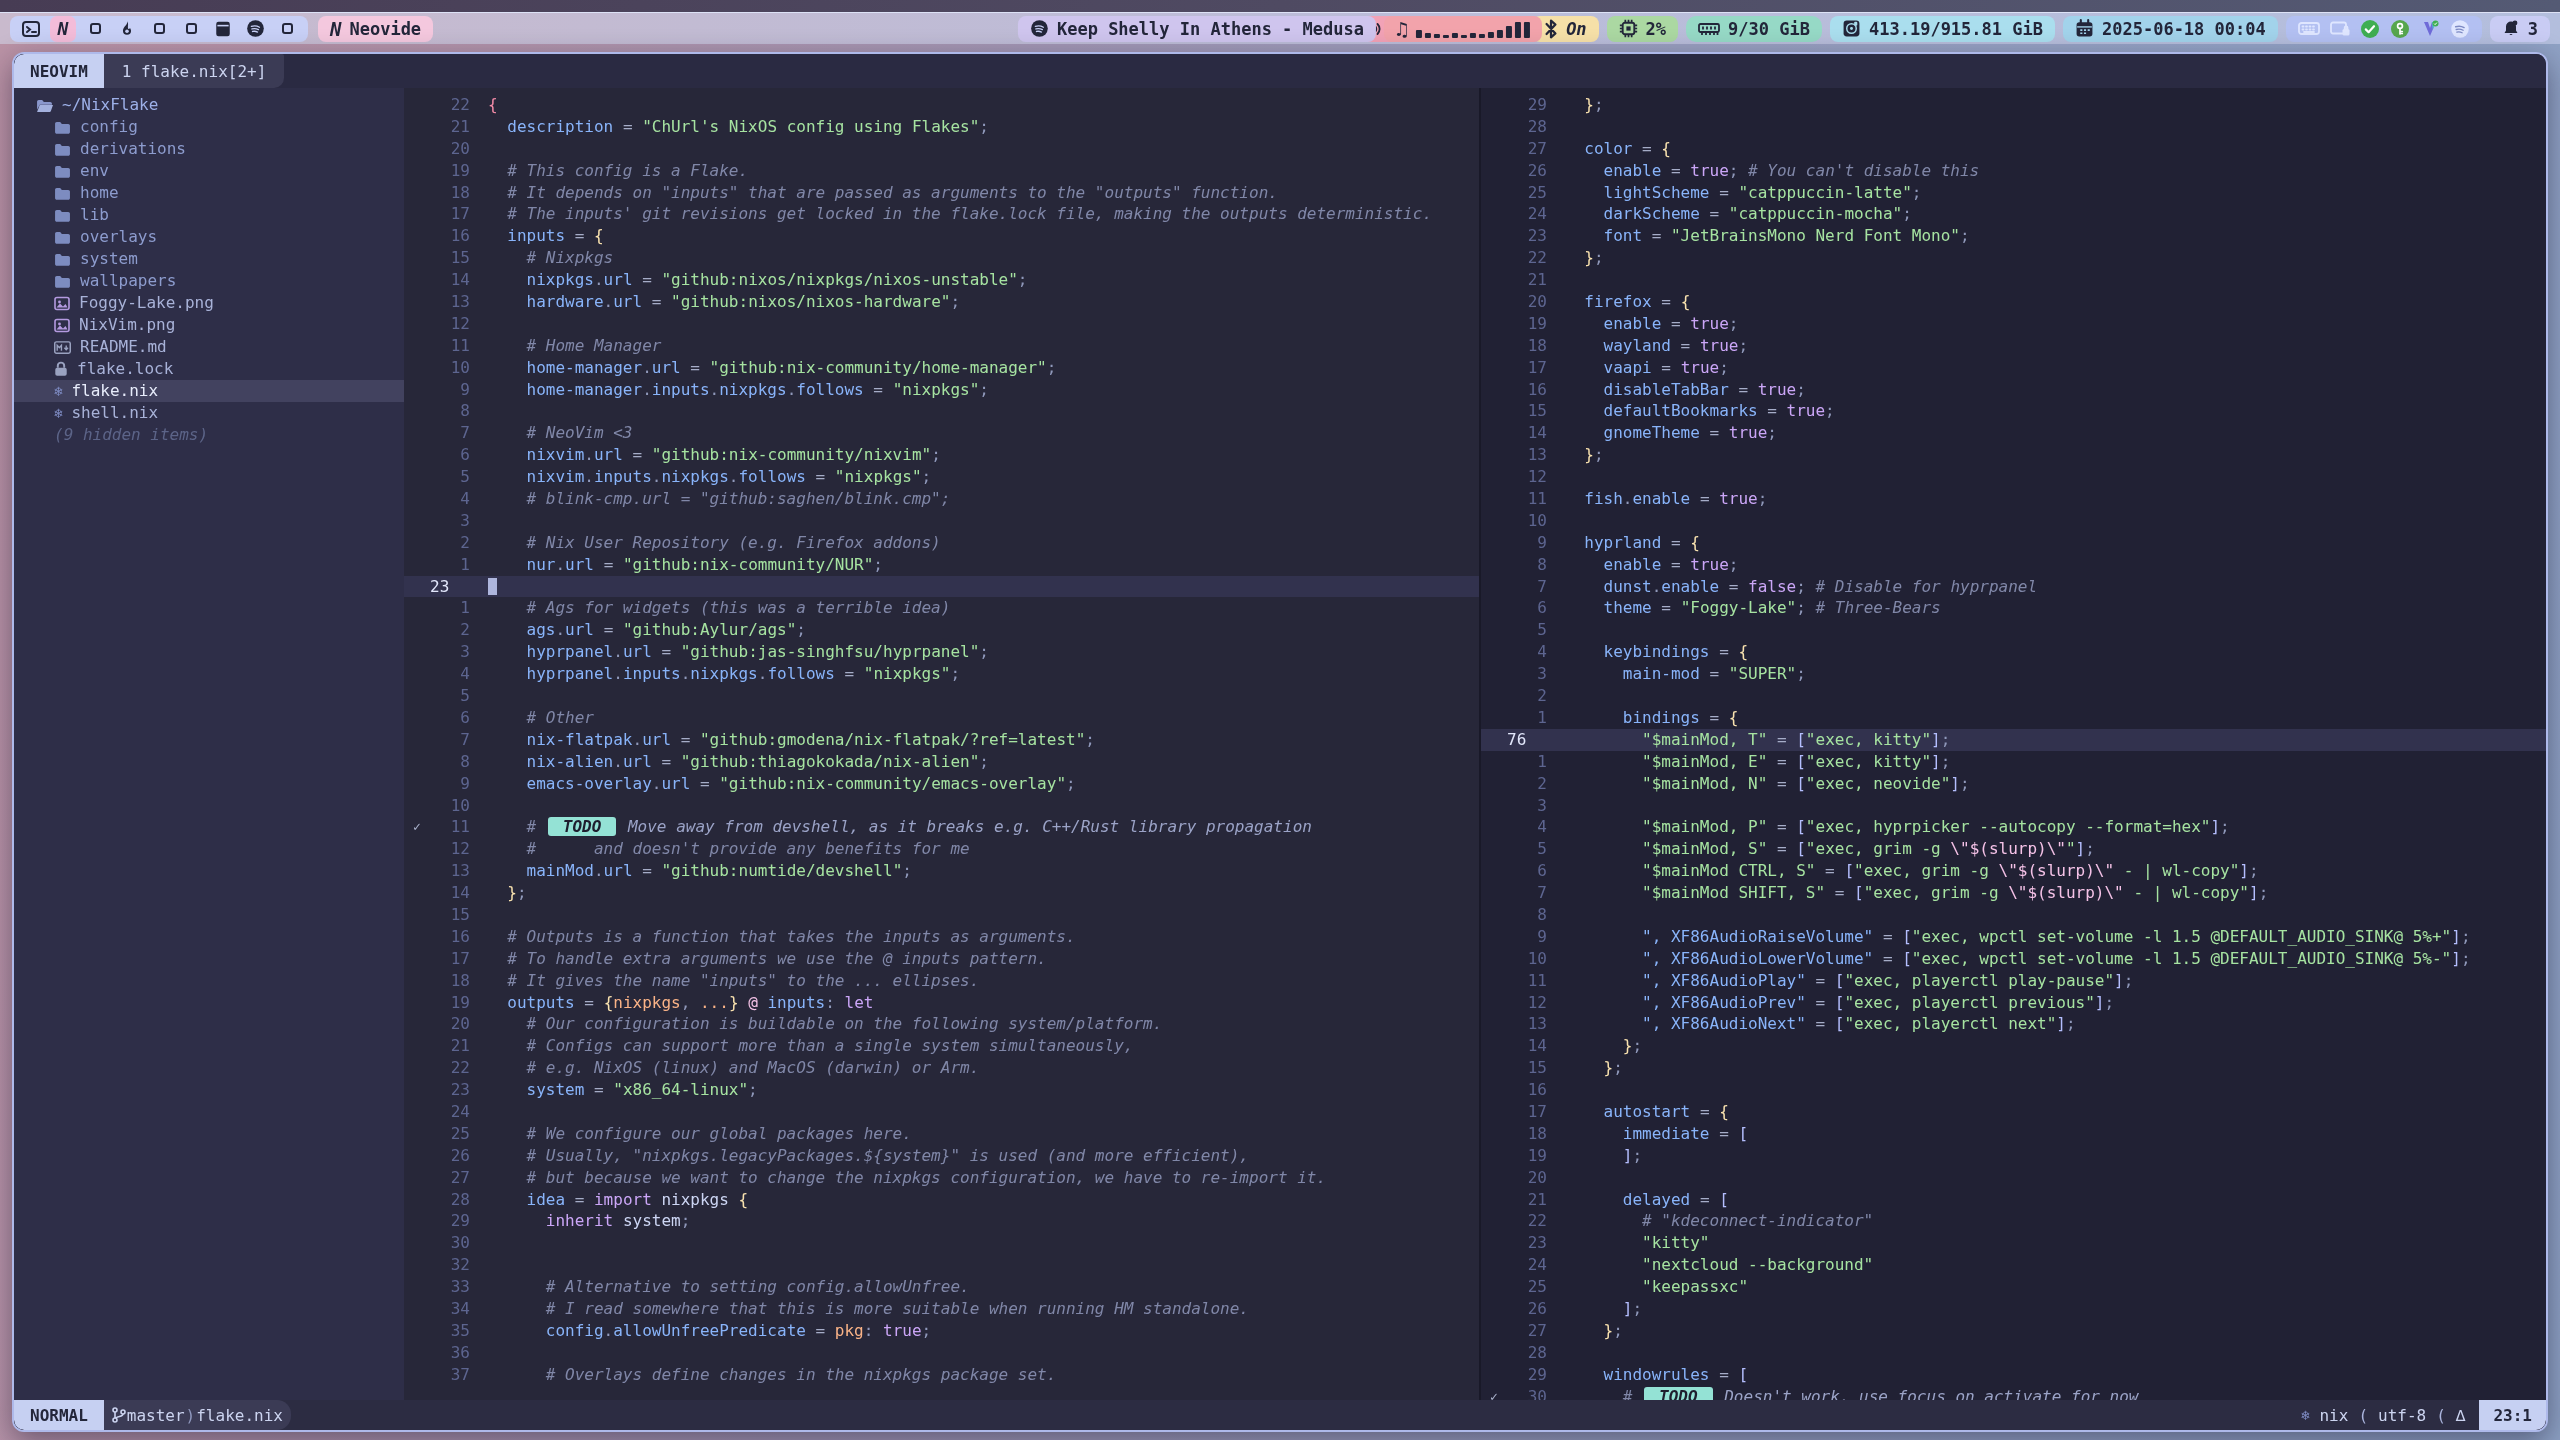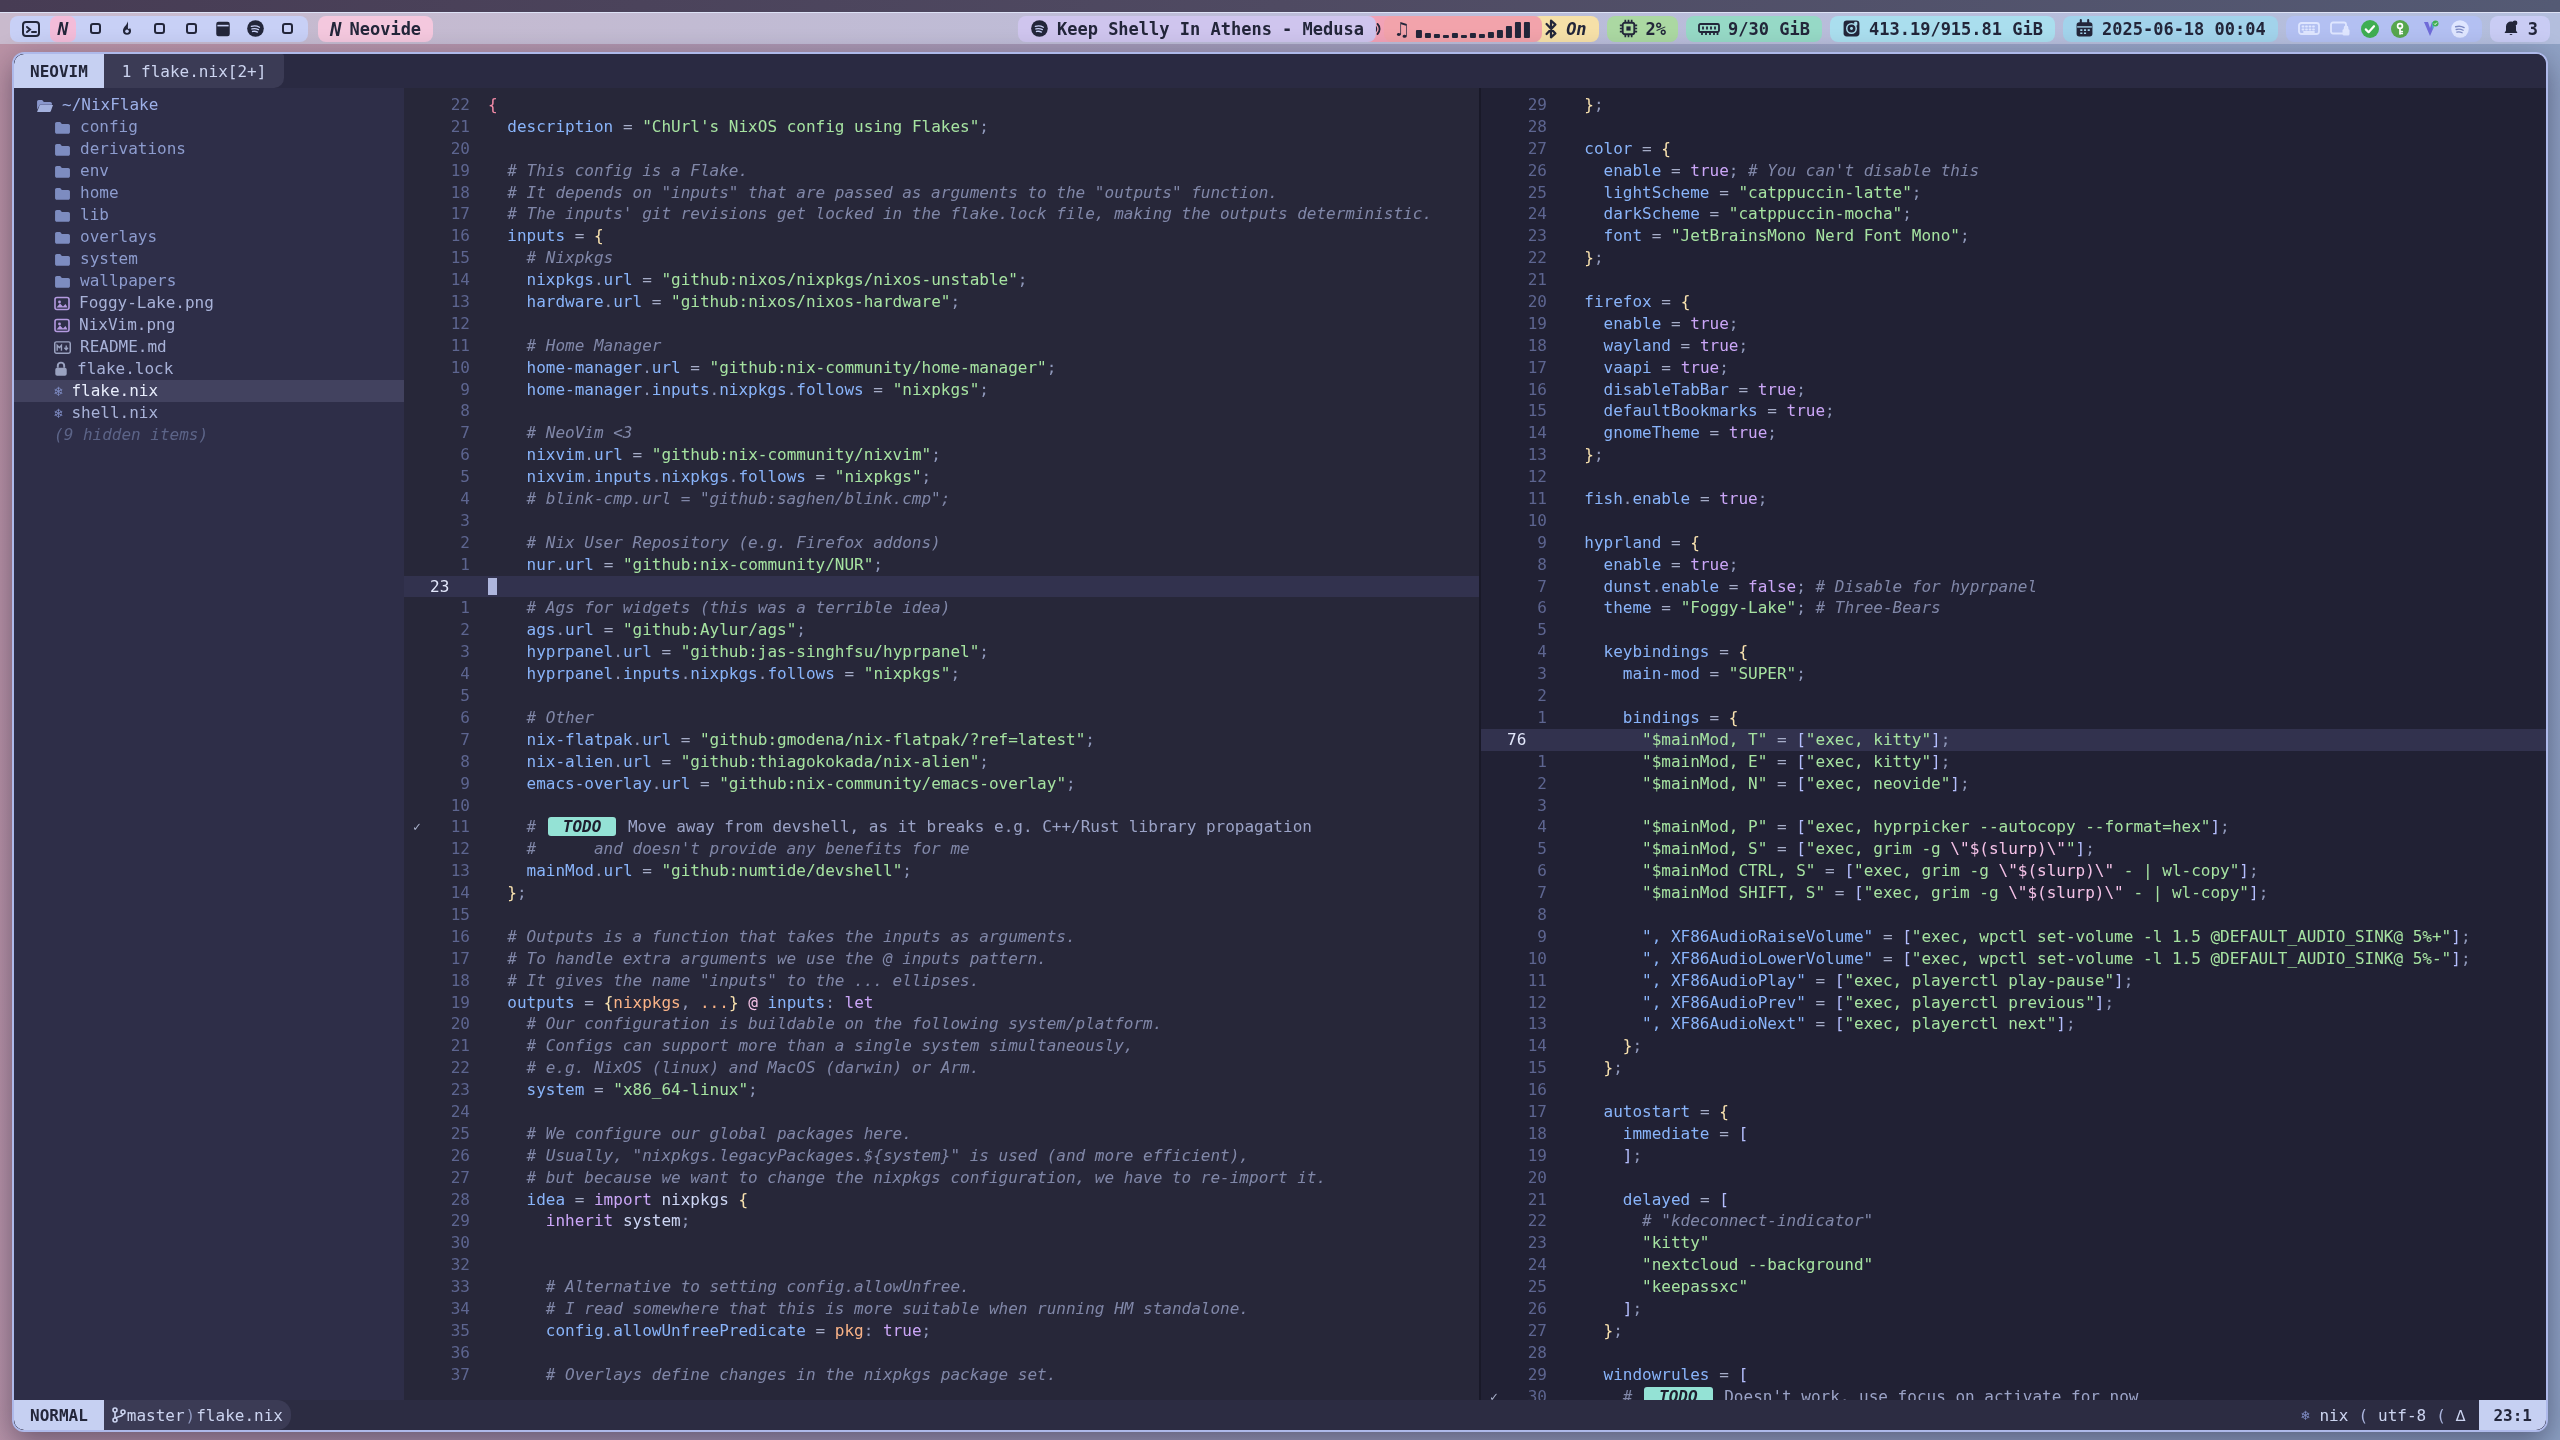--- a/index.html
+++ b/index.html
@@ -64,21 +64,21 @@
   .row.hl { background:#32324e; }
   .sign { flex:0 0 26px; text-align:center; color:#aab2cc; font-size:13px; }
   .num { flex:0 0 40px; text-align:right; color:#5d6590; }
   .num.cur { color:#e2e7fb; text-align:left; }
   .gap { flex:0 0 18px; }
   .code { flex:1; overflow:hidden; }
   .c-fg{color:#cdd6f4} .c-com{color:#8087a8;font-style:italic} .c-str{color:#a6e3a1}
   .c-blue{color:#89b4fa} .c-mauve{color:#cba6f7} .c-peach{color:#fab387}
   .c-yellow{color:#f9e2af} .c-red{color:#f38ba8} .c-lav{color:#b4befe}
   .c-pink{color:#f5c2e7} .c-punct{color:#9099bb} .c-eq{color:#a6adc8}
-  .c-todotext{color:#9ba3c7;}
+  .c-todotext{color:#9ba3c7;font-style:italic}
   .todo-badge{background:#94e2d5;color:#1e1e2e;font-style:italic;font-weight:bold;
     border-radius:3px; padding:0 15px; margin:0 2px; }
   .cursorblock{display:inline-block;width:9px;height:17px;background:#aeb6dd;
     vertical-align:middle; transform:translateY(-1px);}
 
   
   .statusline { flex:0 0 30px; background:#2c2c42; display:flex; align-items:stretch; font-size:16px; }
   .sl-mode { background:#c6d0f2; color:#23263a; font-weight:bold; display:flex; align-items:center;
     padding:0 16px; border-bottom-left-radius:10px; }
   .sl-git { background:#3b3b55; color:#ccd4f0; display:flex; align-items:center; gap:1px;
@@ -204,21 +204,21 @@
       <div class="pill" style="background: rgb(171, 216, 162);">
         <span class="bar-icon">
           <svg class="ic" width="19" height="19" viewBox="0 0 18 18">
             <rect x="3.5" y="3.5" width="11" height="11" rx="2" fill="none" stroke="#23263a" stroke-width="1.8"></rect>
             <rect x="7" y="7" width="4" height="4" fill="#23263a"></rect>
             <path d="M6 .8v2M9 .8v2M12 .8v2M6 15.2v2M9 15.2v2M12 15.2v2M.8 6h2M.8 9h2M.8 12h2M15.2 6h2M15.2 9h2M15.2 12h2" stroke="#23263a" stroke-width="1.6"></path>
           </svg>
         </span>
         <span>2%</span>
       </div>
-      <div class="pill" style="background: rgb(150, 217, 198);">
+      <div class="pill" style="background: rgb(150, 217, 198); border-radius: 10px;">
         <span class="bar-icon">
           <svg class="ic" width="22" height="18" viewBox="0 0 22 16">
             <rect x="1" y="3" width="20" height="8" rx="1.5" fill="none" stroke="#23263a" stroke-width="1.8"></rect>
             <path d="M4 11v3M8 11v3M12 11v3M16 11v3M19.5 11v3" stroke="#23263a" stroke-width="1.8"></path>
             <path d="M5 5.5v3M9 5.5v3M13 5.5v3M17 5.5v3" stroke="#23263a" stroke-width="1.8"></path>
           </svg>
         </span>
         <span>9/30 GiB</span>
       </div>
       <div class="pill" style="background: rgb(170, 222, 238);">

